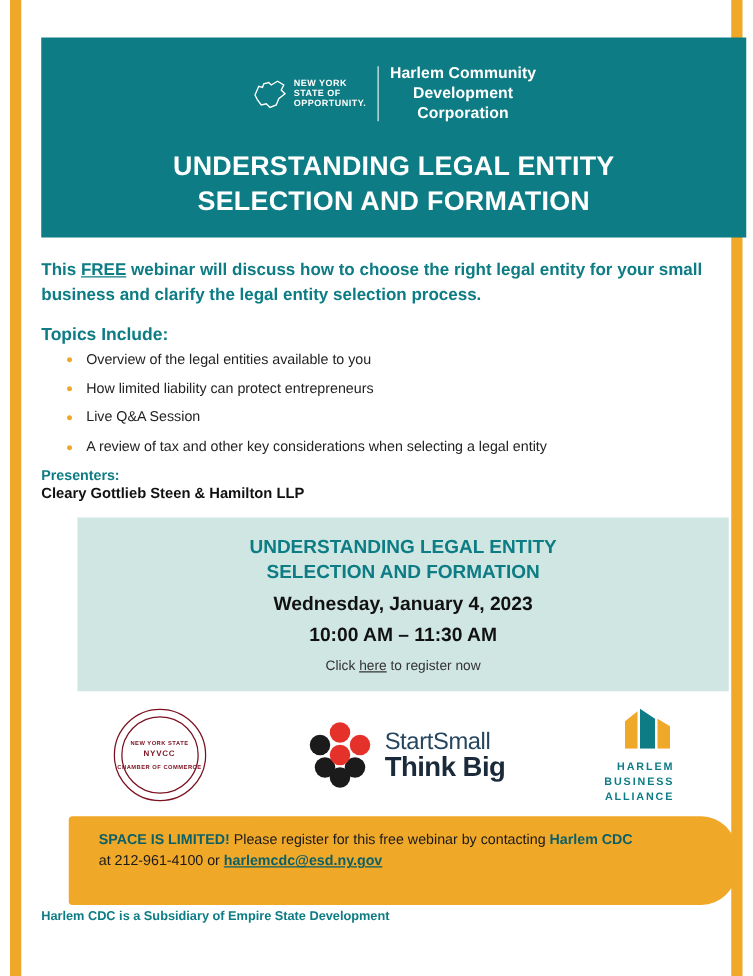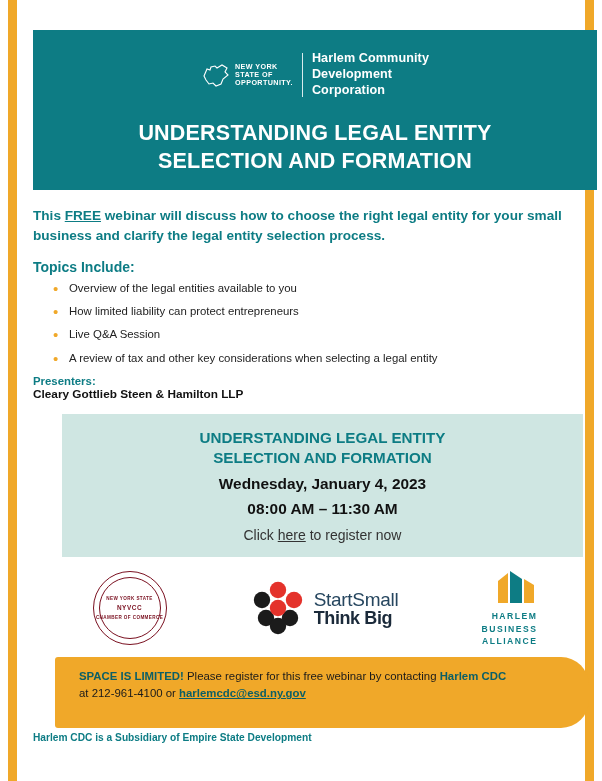--- a/index.html
+++ b/index.html
@@ -71,21 +71,21 @@
     letter-spacing: 0.4px;
     font-weight: bold;
   }
   .logo-divider {
     width: 1px;
     height: 44px;
     background: #ffffff;
     opacity: .85;
   }
   .hcdc-name {
-    text-align: left;
+    text-align: center;
     font-size: 12.6px;
     font-weight: bold;
     line-height: 1.25;
     letter-spacing: .1px;
   }
   .banner-title {
     margin-top: 14px;
     font-size: 21.5px;
     font-weight: bold;
     line-height: 1.3;
@@ -165,21 +165,21 @@
     font-size: 15.4px;
   }
   .event-time {
     margin-top: 7px;
     color: #111111;
     font-weight: bold;
     font-size: 15.4px;
   }
   .event-register {
     margin-top: 9px;
-    font-size: 14px;
+    font-size: 11px;
     color: #333333;
   }
   .event-register a {
     color: #333333;
     text-decoration: underline;
   }
 
   
   .logos {
     margin-top: 12px;
@@ -229,21 +229,21 @@
     line-height: 1.0;
     color: #1b2a3a;
   }
   .ssb-text .l1 {
     font-size: 19px;
     font-weight: normal;
     color: #26465f;
     letter-spacing: -0.3px;
   }
   .ssb-text .l2 {
-    font-size: 18px;
+    font-size: 22px;
     font-weight: bold;
     color: #1b2a3a;
     letter-spacing: -0.4px;
   }
   .hba-logo {
     text-align: right;
     color: #0d7c84;
   }
   .hba-mark { display: block; margin: 0 auto; }
   .hba-text {
@@ -335,21 +335,21 @@
 
     <div class="presenters-label">Presenters:</div>
     <div class="presenter">Cleary Gottlieb Steen &amp; Hamilton LLP</div>
 
     <div class="event-box">
       <div class="event-title">
         <div>UNDERSTANDING LEGAL ENTITY</div>
         <div>SELECTION AND FORMATION</div>
       </div>
       <div class="event-date">Wednesday, January 4, 2023</div>
-      <div class="event-time">08:00 AM – 11:30 AM</div>
+      <div class="event-time">10:00 AM – 11:30 AM</div>
       <div class="event-register">
         <span>Click </span><a href="#">here</a><span> to register now</span>
       </div>
     </div>
 
     <div class="logos">
 
       <div class="logo-nyvcc">
         <div class="inner-ring"></div>
         <div>NEW YORK STATE</div>

